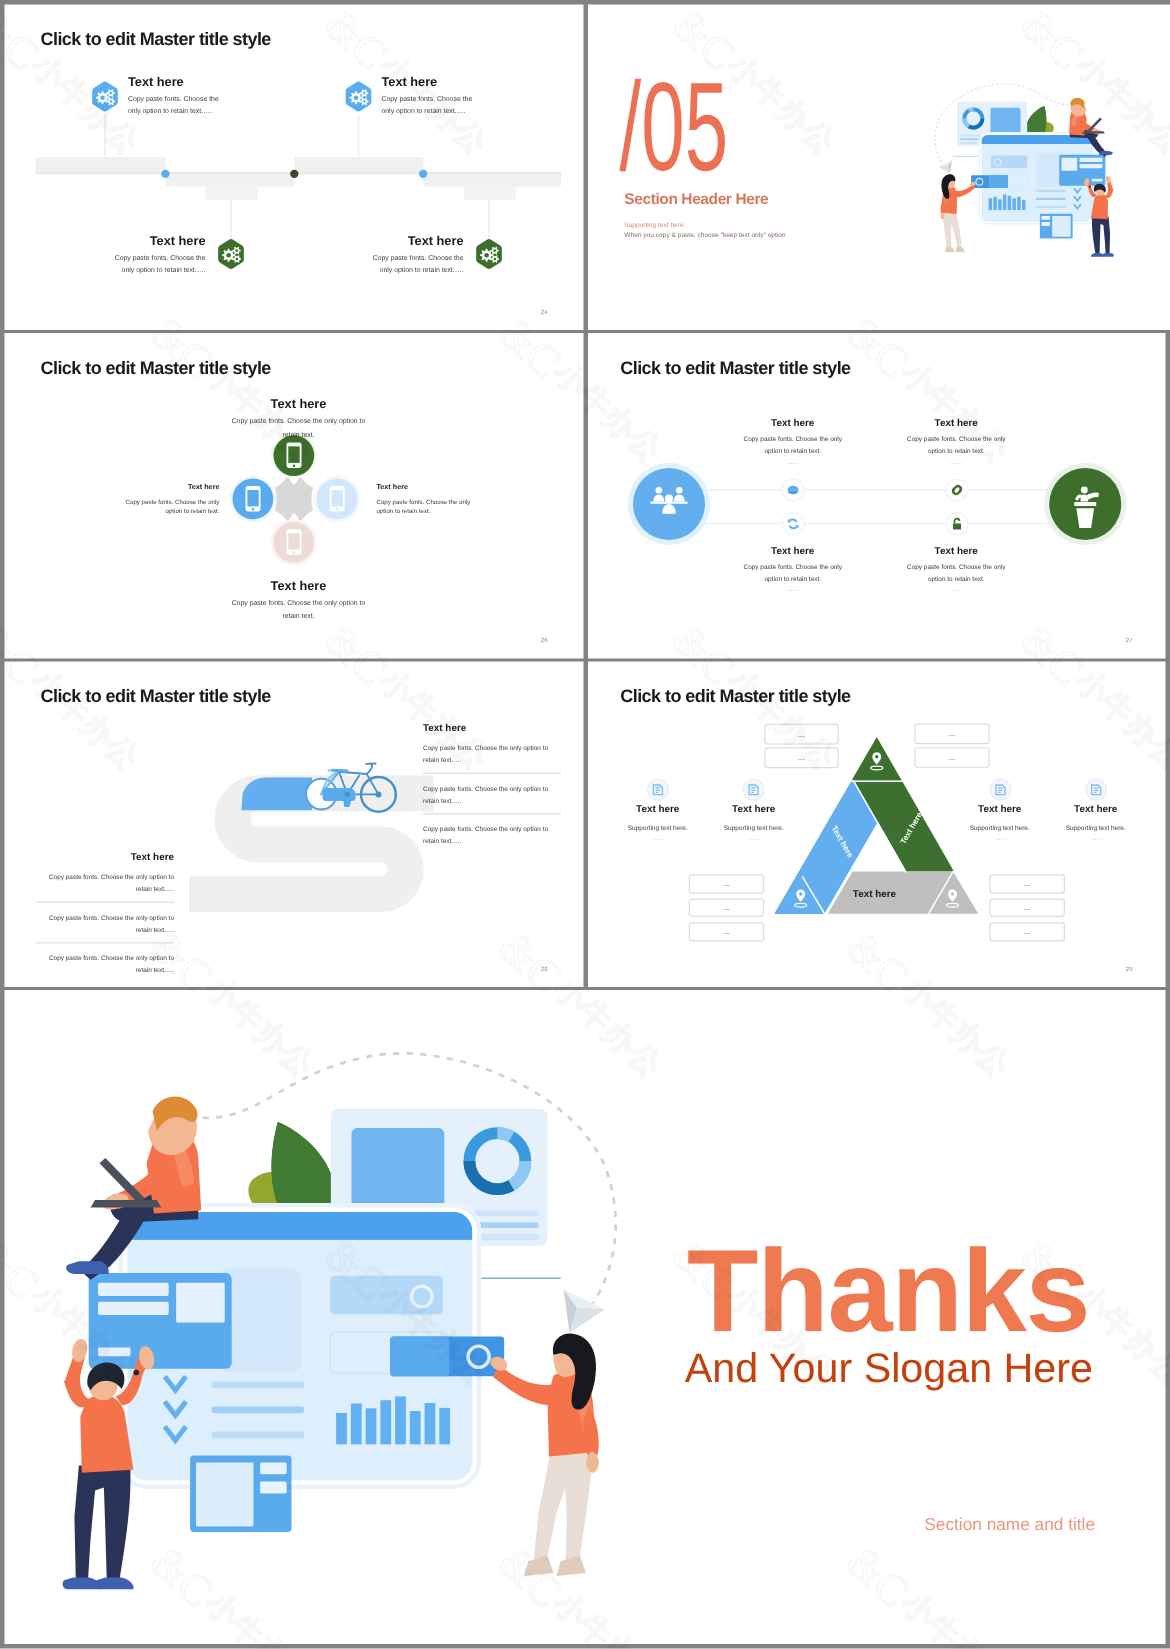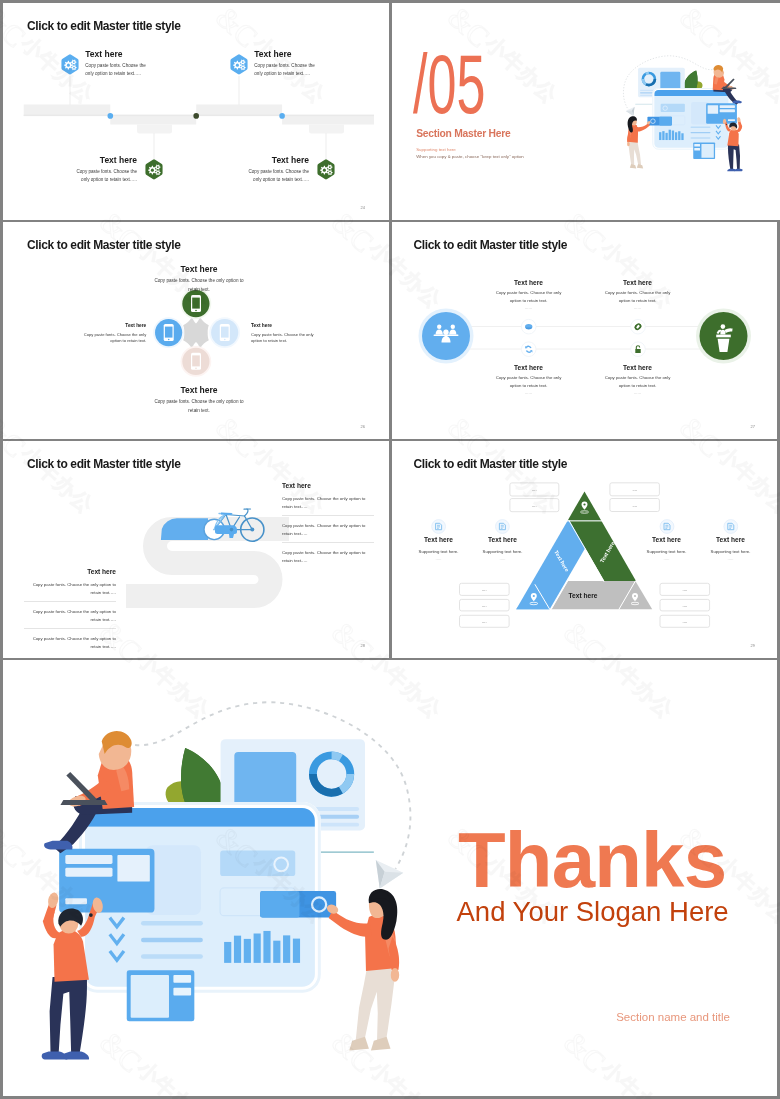--- a/index.html
+++ b/index.html
@@ -116,21 +116,21 @@
     <div style="position:absolute;left:238px;top:152px;width:68px;text-align:right;">
       <div style="font-size:8.5px;font-weight:bold;color:#1a1a1a;">Text here</div>
       <div style="font-size:4.6px;color:#3b3b3b;line-height:1.75;margin-top:3px;">Copy paste fonts. Choose the only option to retain text.….</div>
     </div>
 
     <div class="pg" style="right:24px;bottom:10px;">24</div>
   </div>
 
   <div class="slide" id="sl2" style="left:391.5px;top:3px;width:459px;height:217px;padding-left:38px;">
     <div style="position:absolute;left:21.4px;top:39px;font-size:84px;font-weight:300;color:#ec7154;line-height:1;transform:scaleX(0.62);transform-origin:left top;white-space:nowrap;">/05</div>
-    <div style="position:absolute;left:24.7px;top:125px;font-size:10.3px;font-weight:bold;color:#d9755c;letter-spacing:-0.25px;white-space:nowrap;">Section Master Here</div>
+    <div style="position:absolute;left:24.7px;top:125px;font-size:10.3px;font-weight:bold;color:#d9755c;letter-spacing:-0.25px;white-space:nowrap;">Section Header Here</div>
     <div style="position:absolute;left:24.7px;top:143.5px;font-size:4.4px;color:#e08a6e;white-space:nowrap;">Supporting text here</div>
     <div style="position:absolute;left:24.7px;top:150.5px;font-size:4.4px;color:#8a6a5c;white-space:nowrap;">When you copy &amp; paste, choose "keep text only" option</div>
     <div id="hero-small" style="position:absolute;left:228px;top:51px;width:127px;height:124px;transform:scaleX(-1);">
 <svg viewBox="0 0 400 390" width="100%" height="100%" xmlns="http://www.w3.org/2000/svg">
   <defs>
     <clipPath id="topbarClip">
               <rect x="58" y="113" width="234" height="182" rx="13"></rect>
             </clipPath>
   </defs>
 

